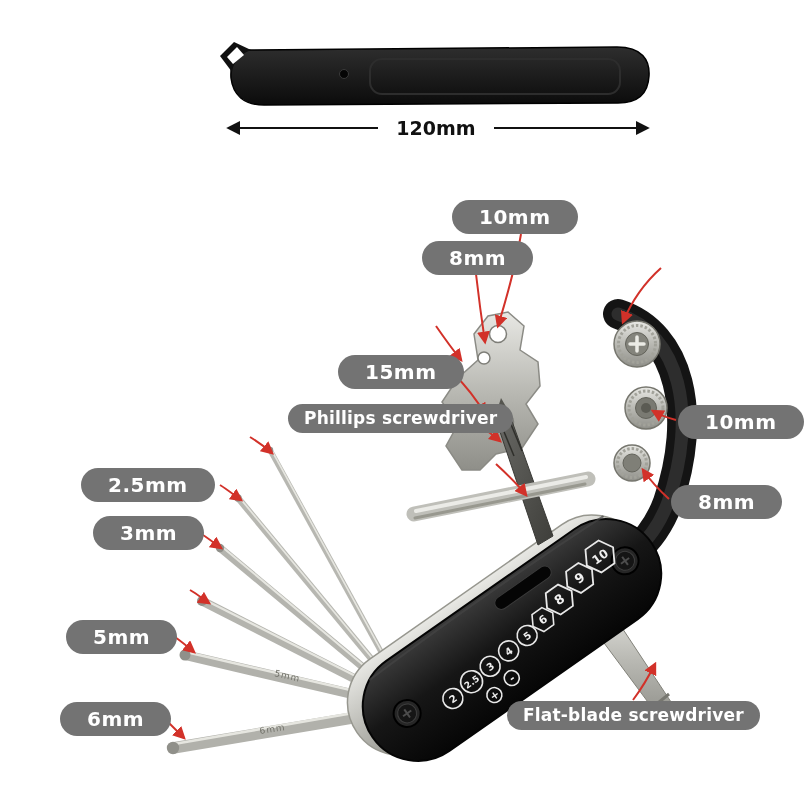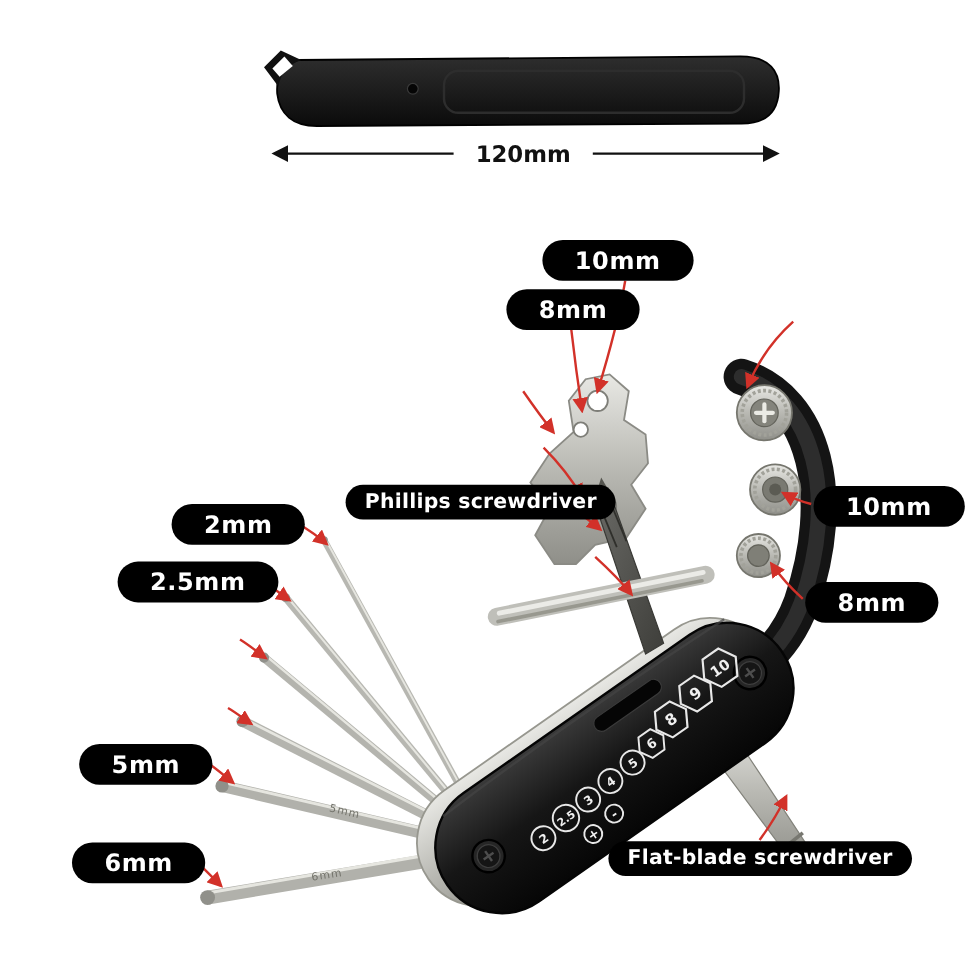--- a/index.html
+++ b/index.html
@@ -1,19 +1,19 @@
 <!DOCTYPE html>
 <html><head>
 <meta charset="utf-8">
 <style>
   html,body{margin:0;padding:0;background:#fff;}
   .stage{position:relative;width:805px;height:800px;background:#fff;overflow:hidden;
          font-family:"DejaVu Sans","Liberation Sans",sans-serif;margin-left:32px;}
   .scene{position:absolute;left:0;top:0;}
-  .pill{position:absolute;background:#000000;color:#ffffff;font-weight:bold;font-size:20px;
+  .pill{position:absolute;background:#737373;color:#ffffff;font-weight:bold;font-size:20px;
         line-height:1;padding:7px 27px;border-radius:18px;white-space:nowrap;
         display:flex;align-items:center;justify-content:center;letter-spacing:.5px;}
   .pill.small{font-size:17px;padding:6px 16px;border-radius:15px;letter-spacing:.2px;}
   svg text{font-family:"DejaVu Sans","Liberation Sans",sans-serif;}
 </style>
 </head>
 <body>
 
 <div class="stage">
 
@@ -208,22 +208,23 @@
       <path d="M 168,533 C 176,538 182,543 189,548" marker-end="url(#arr)"></path>
       <path d="M 158,590 C 165,594 171,599 177,603" marker-end="url(#arr)"></path>
       <path d="M 143,637 C 150,642 156,647 162,652" marker-end="url(#arr)"></path>
       <path d="M 133,719 C 140,726 146,732 152,738" marker-end="url(#arr)"></path>
       <path d="M 601,700 C 610,688 617,676 623,664" marker-end="url(#arr)"></path>
     </g>
   </svg>
 
   <div class="pill" style="left:420px;top:200px;">10mm</div>
   <div class="pill" style="left:390px;top:241px;">8mm</div>
+  <div class="pill" style="left:306px;top:355px;">15mm</div>
   <div class="pill small" style="left:256px;top:404px;">Phillips screwdriver</div>
   <div class="pill" style="left:646px;top:405px;">10mm</div>
   <div class="pill" style="left:639px;top:485px;">8mm</div>
-  <div class="pill" style="left:111px;top:420px;">2mm</div>
-  <div class="pill" style="left:66px;top:468px;">2.5mm</div>
+  <div class="pill" style="left:49px;top:468px;">2.5mm</div>
+  <div class="pill" style="left:61px;top:516px;">3mm</div>
   <div class="pill" style="left:34px;top:620px;">5mm</div>
   <div class="pill" style="left:28px;top:702px;">6mm</div>
   <div class="pill small" style="left:475px;top:701px;">Flat-blade screwdriver</div>
 
 </div>
 
 </body></html>

